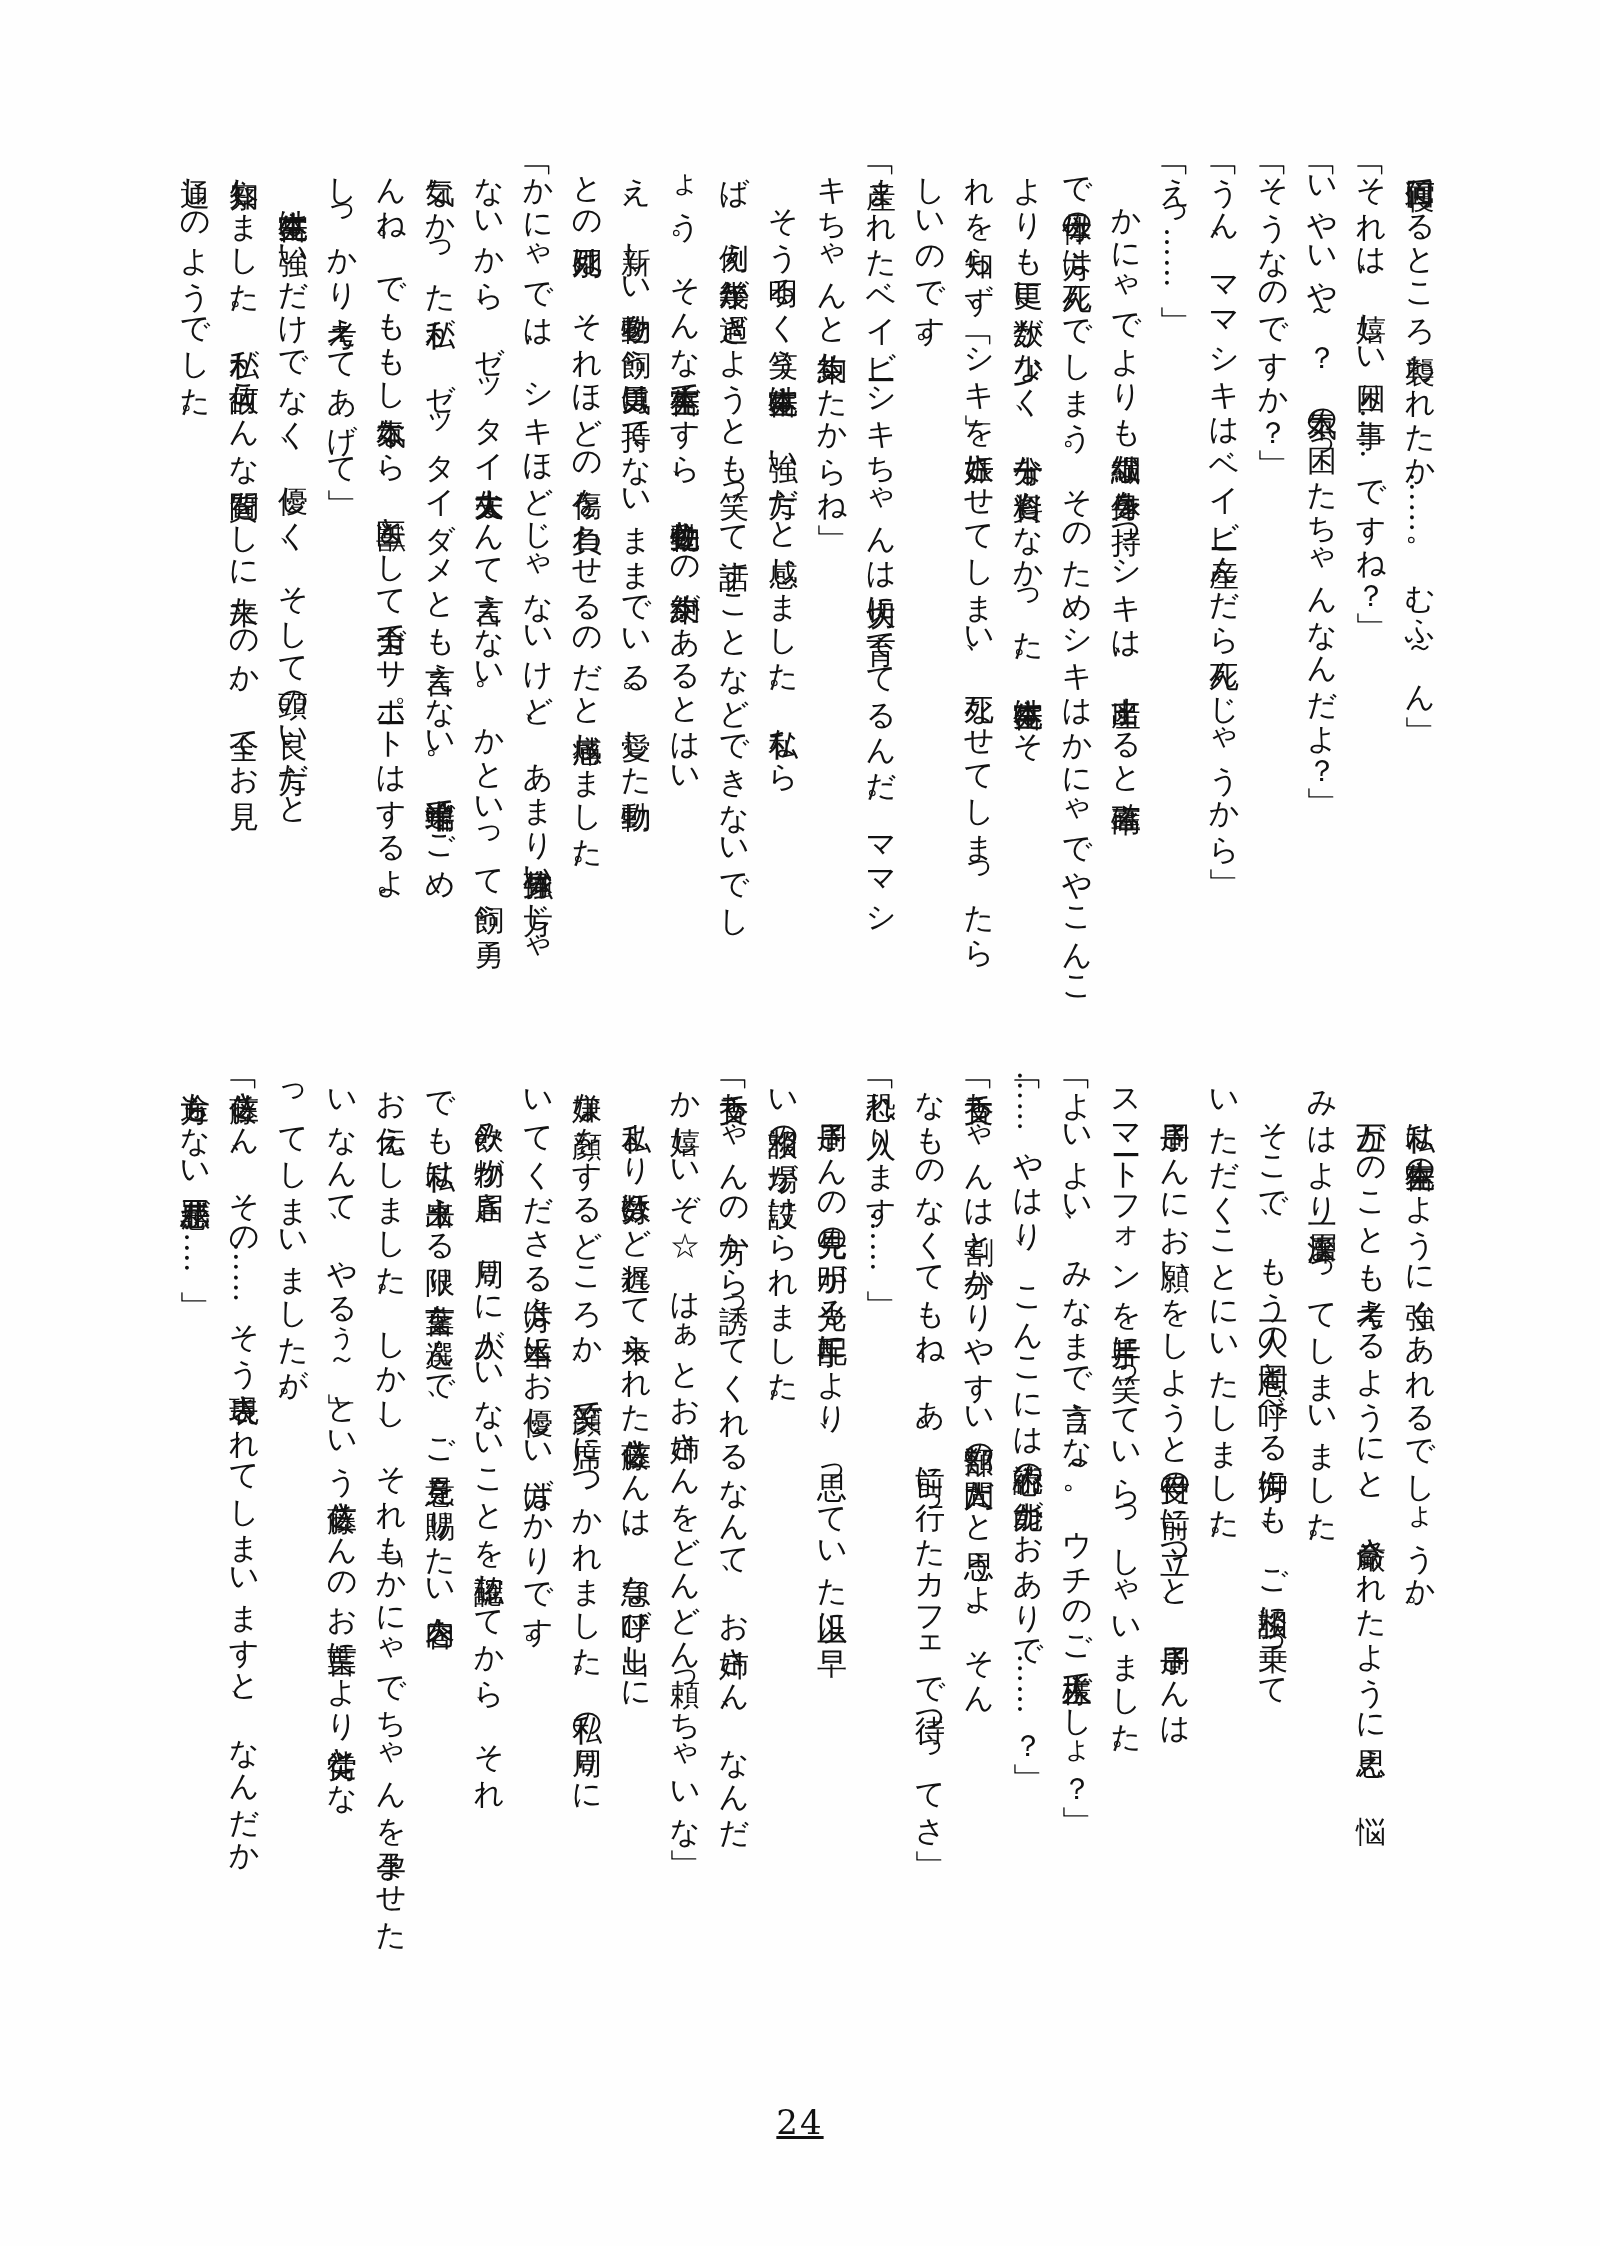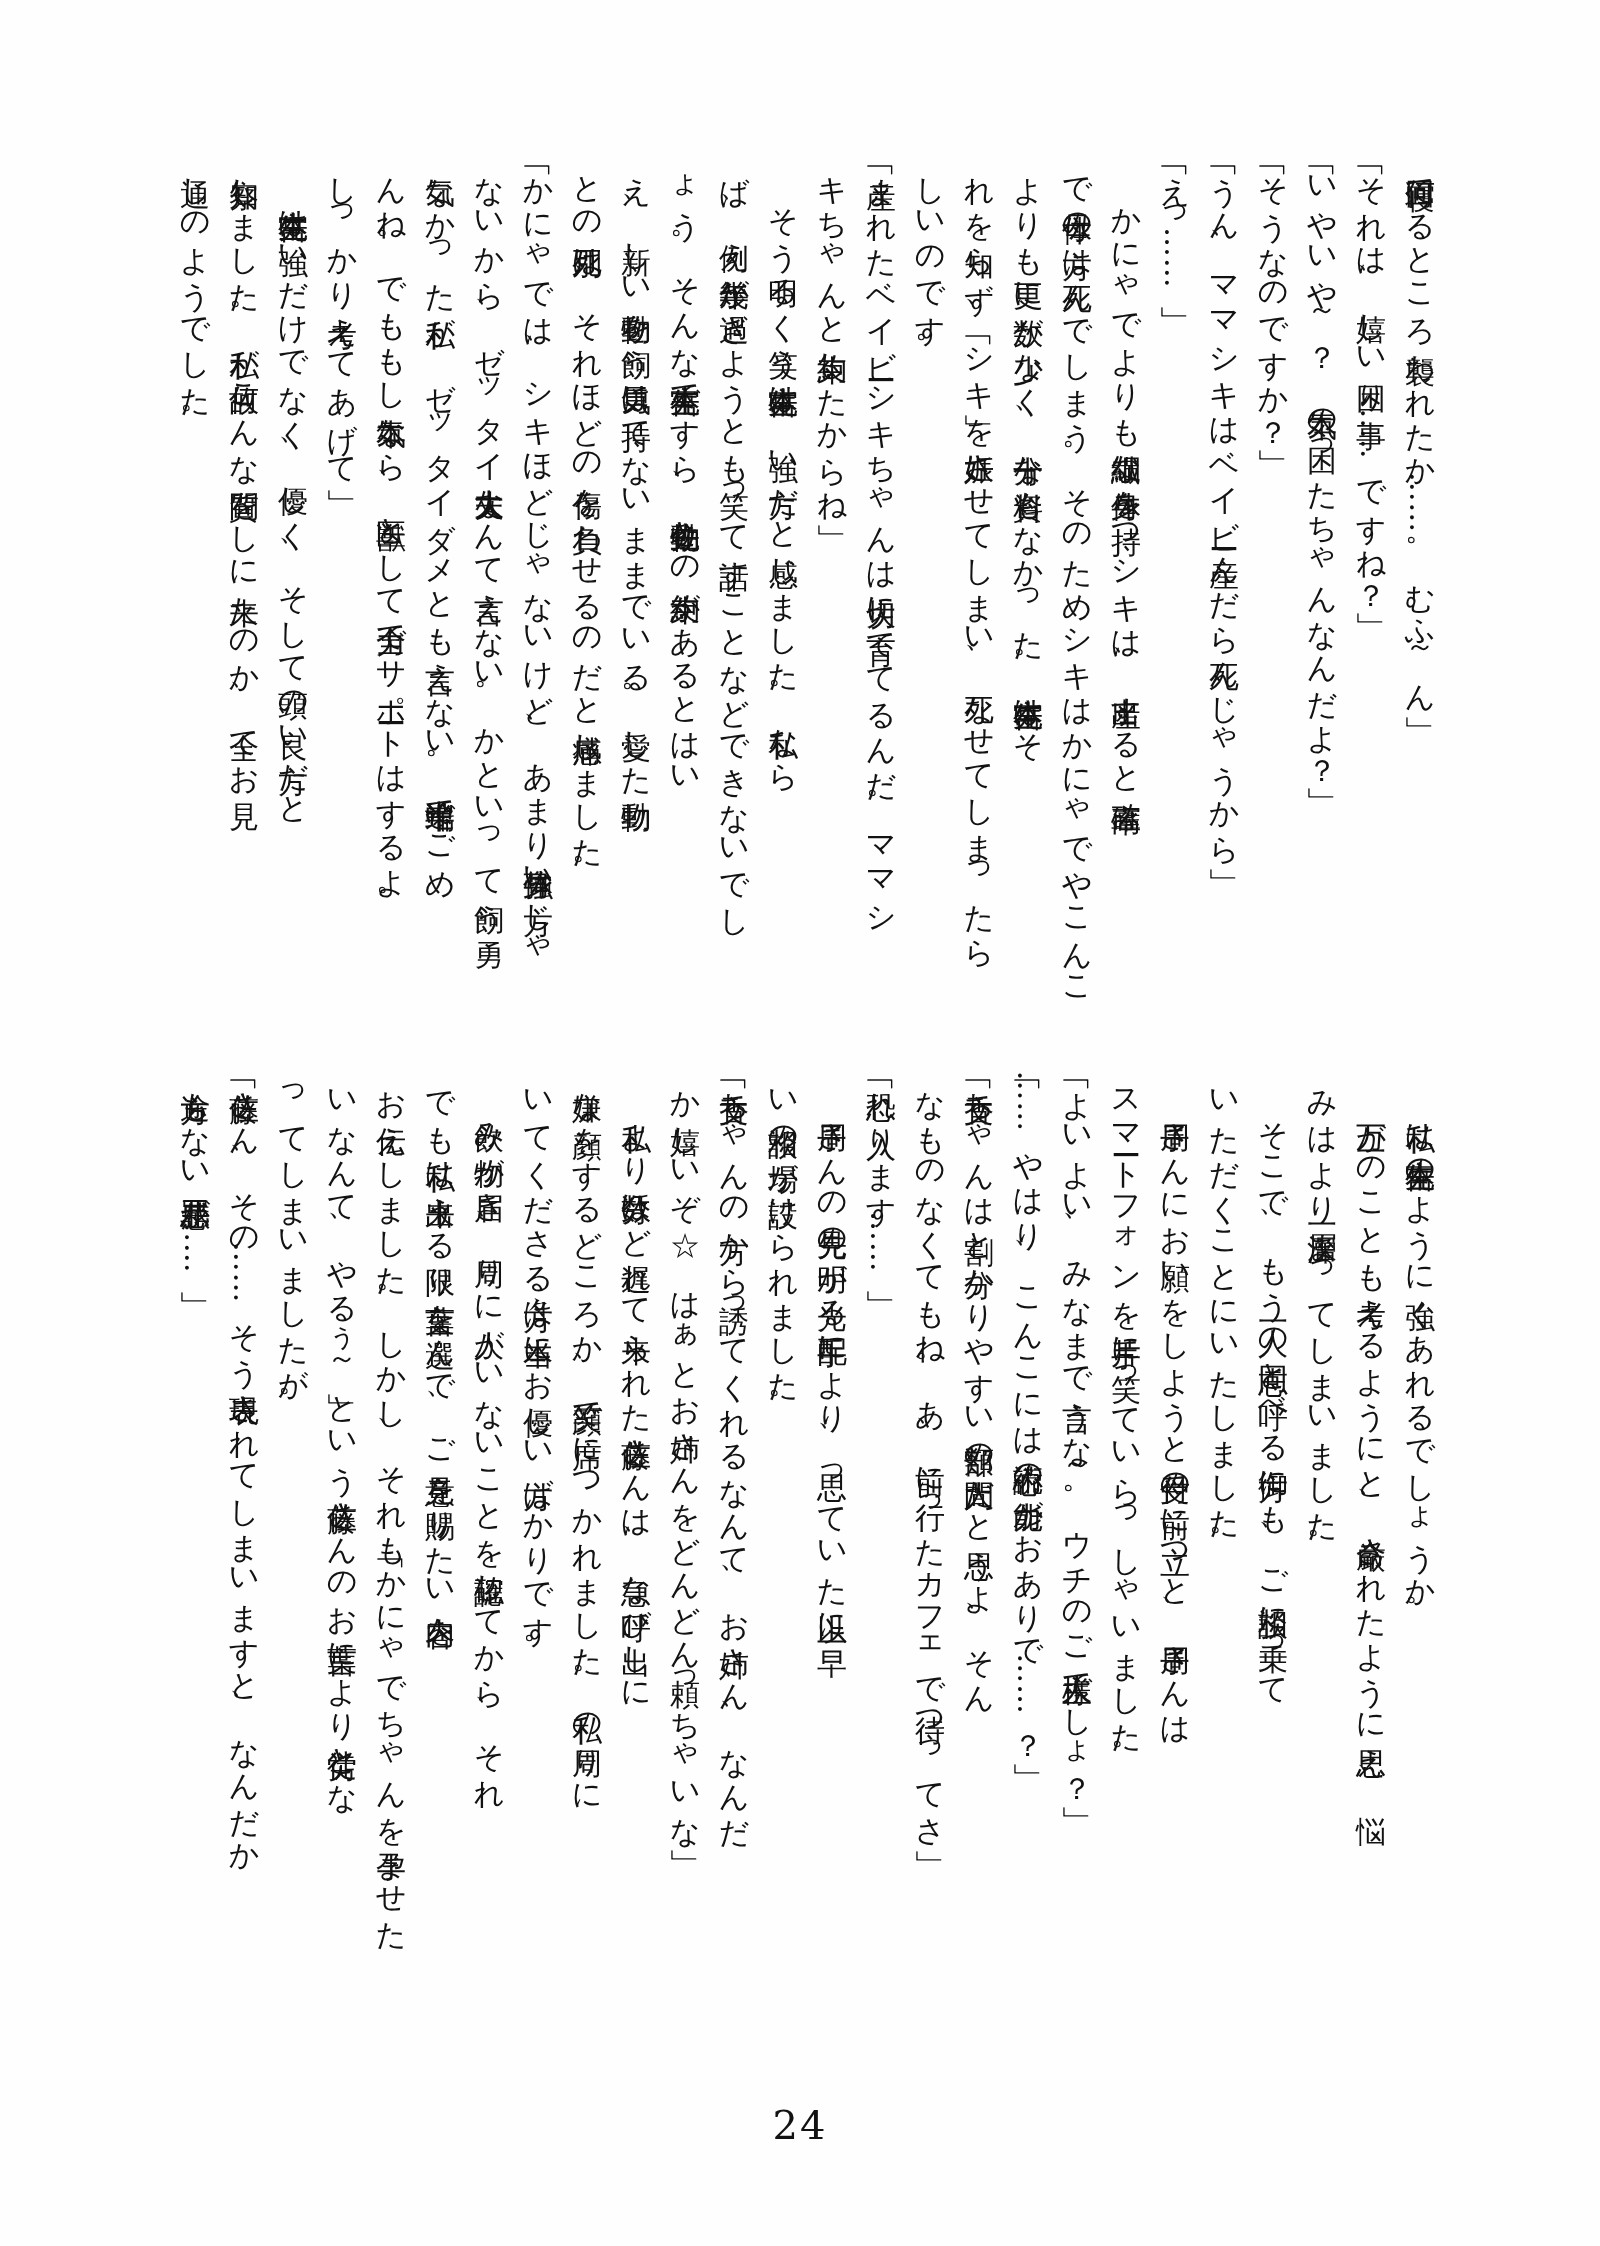--- a/index.html
+++ b/index.html
@@ -27,22 +27,23 @@
   #top-block { top: 156px; height: 905px; }
   #bottom-block { top: 1070px; height: 885px; }
   .column { white-space: nowrap; }
   .column.indent { padding-top: 31px; }
   .page-number {
     position: absolute;
     top: 2102px;
     left: 0;
     width: 100%;
     text-align: center;
-    font-size: 40px;
+    font-size: 34px;
     letter-spacing: 2px;
+    text-decoration: underline;
   }
 </style>
 </head>
 <body>
 
 <div class="page">
   <div id="top-block" class="vblock">
       <div class="column">何回寝てるところ襲われたか……。むふ～ん」</div>
       <div class="column">「それは、嬉しい困り事……ですね？」</div>
       <div class="column">「いやいや～？　本気の困ったちゃんなんだよ？」</div>

